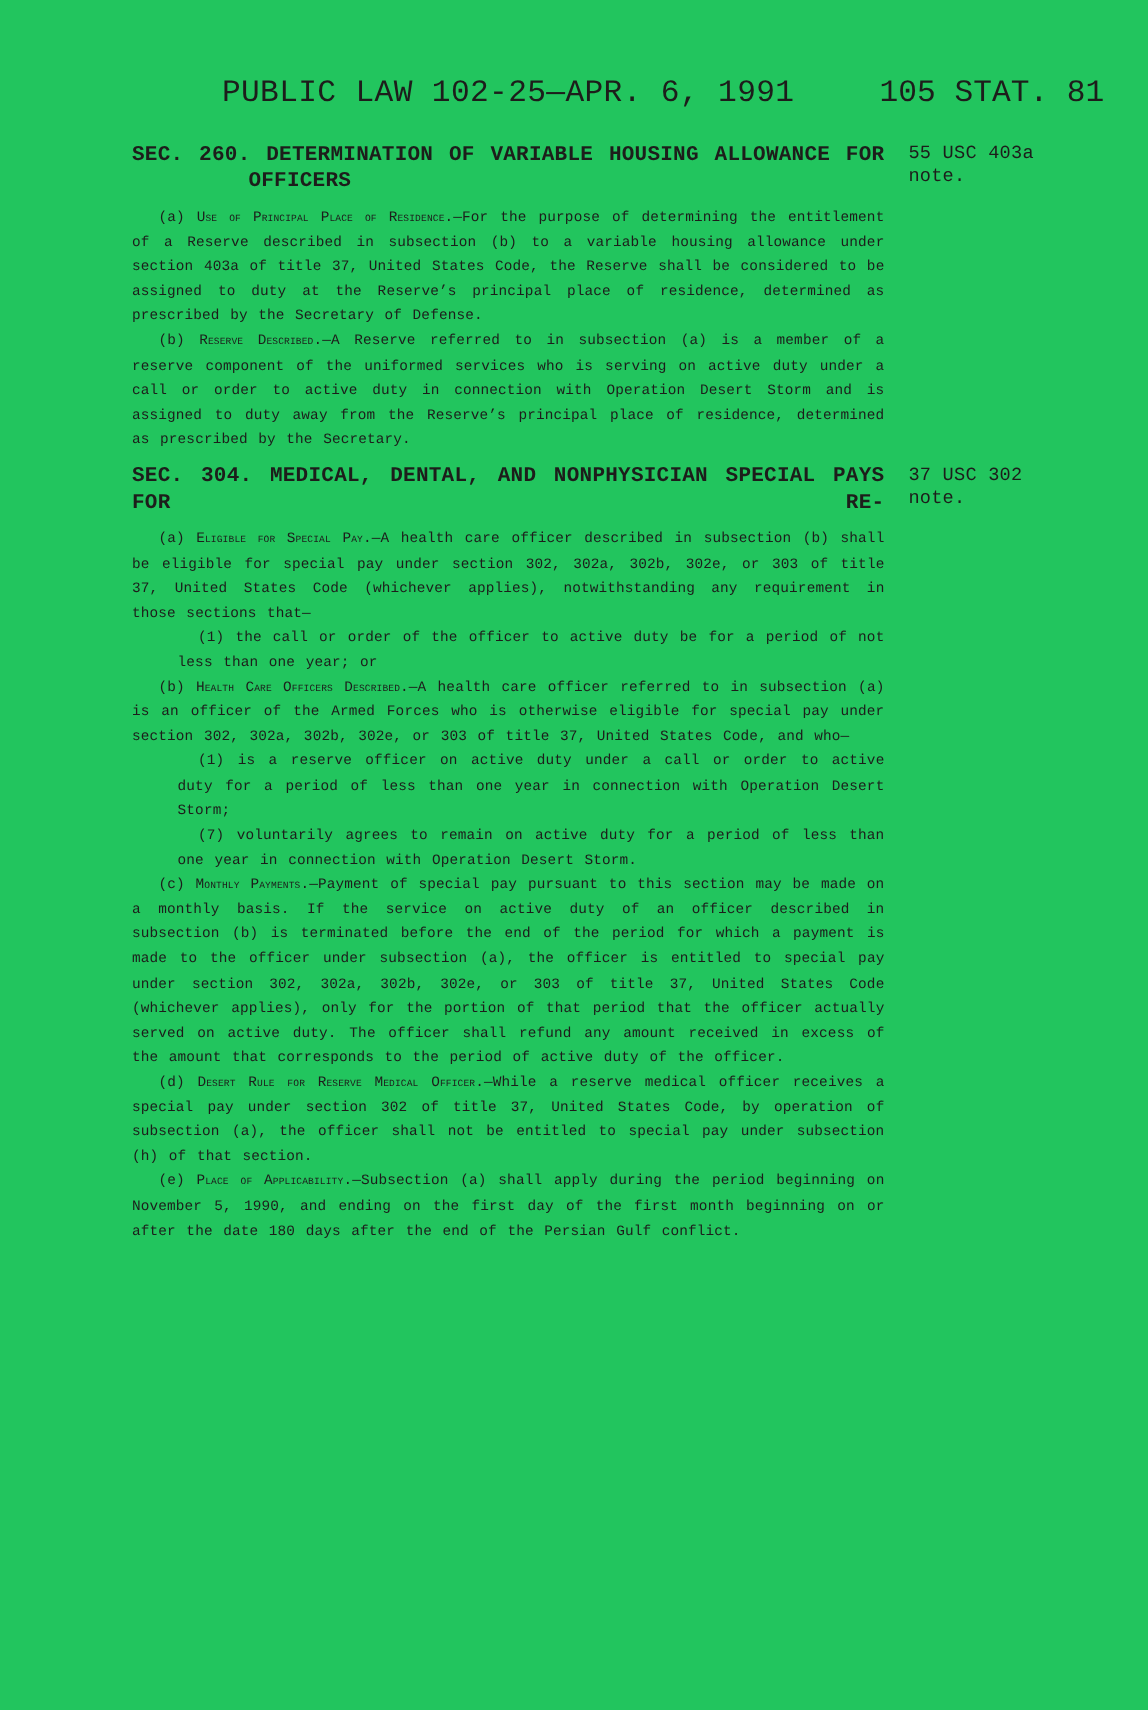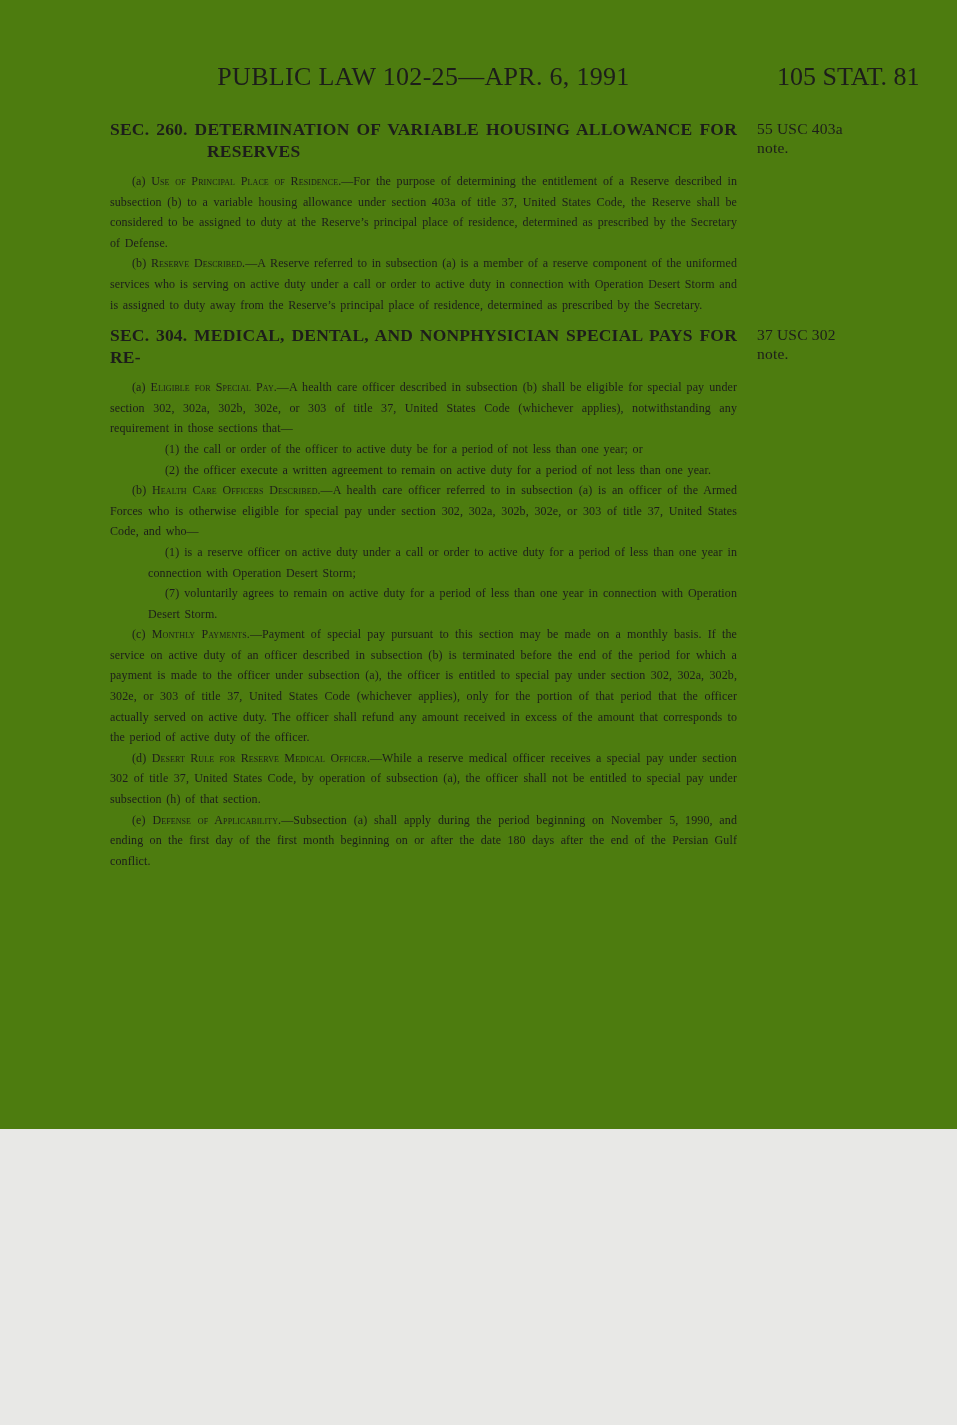--- a/index.html
+++ b/index.html
@@ -3,25 +3,25 @@
 <meta charset="utf-8">
 <style>
   html, body {
     margin: 0;
     padding: 0;
     background: #e8e8e6;
   }
   .page {
     position: relative;
     width: 957px;
-    height: 1129px;
+    height: 1425px;
     margin: 0 auto;
-    background: #4d7c0f;
+    background: #22c55e;
     color: #1d1d1b;
-    font-family: Liberation Serif, serif;
+    font-family: Liberation Mono, monospace;
     overflow: hidden;
   }
   .content {
     position: relative;
     box-sizing: content-box;
     padding: 62px 0 0 110px;
     width: 627px;
   }
   
   .running-head {
@@ -34,21 +34,21 @@
     display: block;
     text-align: center;
     font-size: 26px;
     line-height: 30px;
     letter-spacing: 0.3px;
     white-space: nowrap;
   }
   .running-head .stat {
     position: absolute;
     top: 0;
-    left: 667px;
+    left: 623px;
     width: 160px;
     font-size: 26px;
     line-height: 30px;
     white-space: nowrap;
   }
   
   .section { position: relative; }
   .section + .section { margin-top: 9px; }
   .sec-heading {
     font-weight: bold;
@@ -99,39 +99,38 @@
       <span class="stat">105 STAT. 81</span>
     </div>
 
     <div class="section">
       <div class="margin-note">
         <div>55 USC 403a</div>
         <div>note.</div>
       </div>
       <div class="sec-heading">
         <div class="h-line1">SEC. 260. DETERMINATION OF VARIABLE HOUSING ALLOWANCE FOR</div>
-        <div class="h-line2">RESERVES</div>
+        <div class="h-line2">OFFICERS</div>
       </div>
       <p class="para"><span>(a) </span><span class="sc">Use of Principal Place of Residence.—</span><span>For the purpose of determining the entitlement of a Reserve described in subsection (b) to a variable housing allowance under section 403a of title 37, United States Code, the Reserve shall be considered to be assigned to duty at the Reserve’s principal place of residence, determined as prescribed by the Secretary of Defense.</span></p>
       <p class="para"><span>(b) </span><span class="sc">Reserve Described.—</span><span>A Reserve referred to in subsection (a) is a member of a reserve component of the uniformed services who is serving on active duty under a call or order to active duty in connection with Operation Desert Storm and is assigned to duty away from the Reserve’s principal place of residence, determined as prescribed by the Secretary.</span></p>
     </div>
 
     <div class="section">
       <div class="margin-note">
         <div>37 USC 302</div>
         <div>note.</div>
       </div>
       <div class="sec-heading">
         <div class="h-line1">SEC. 304. MEDICAL, DENTAL, AND NONPHYSICIAN SPECIAL PAYS FOR RE-</div>
       </div>
       <p class="para"><span>(a) </span><span class="sc">Eligible for Special Pay.—</span><span>A health care officer described in subsection (b) shall be eligible for special pay under section 302, 302a, 302b, 302e, or 303 of title 37, United States Code (whichever applies), notwithstanding any requirement in those sections that—</span></p>
       <p class="item">(1) the call or order of the officer to active duty be for a period of not less than one year; or</p>
-      <p class="item">(2) the officer execute a written agreement to remain on active duty for a period of not less than one year.</p>
       <p class="para"><span>(b) </span><span class="sc">Health Care Officers Described.—</span><span>A health care officer referred to in subsection (a) is an officer of the Armed Forces who is otherwise eligible for special pay under section 302, 302a, 302b, 302e, or 303 of title 37, United States Code, and who—</span></p>
       <p class="item">(1) is a reserve officer on active duty under a call or order to active duty for a period of less than one year in connection with Operation Desert Storm;</p>
       <p class="item">(7) voluntarily agrees to remain on active duty for a period of less than one year in connection with Operation Desert Storm.</p>
       <p class="para"><span>(c) </span><span class="sc">Monthly Payments.—</span><span>Payment of special pay pursuant to this section may be made on a monthly basis. If the service on active duty of an officer described in subsection (b) is terminated before the end of the period for which a payment is made to the officer under subsection (a), the officer is entitled to special pay under section 302, 302a, 302b, 302e, or 303 of title 37, United States Code (whichever applies), only for the portion of that period that the officer actually served on active duty. The officer shall refund any amount received in excess of the amount that corresponds to the period of active duty of the officer.</span></p>
       <p class="para"><span>(d) </span><span class="sc">Desert Rule for Reserve Medical Officer.—</span><span>While a reserve medical officer receives a special pay under section 302 of title 37, United States Code, by operation of subsection (a), the officer shall not be entitled to special pay under subsection (h) of that section.</span></p>
-      <p class="para"><span>(e) </span><span class="sc">Defense of Applicability.—</span><span>Subsection (a) shall apply during the period beginning on November 5, 1990, and ending on the first day of the first month beginning on or after the date 180 days after the end of the Persian Gulf conflict.</span></p>
+      <p class="para"><span>(e) </span><span class="sc">Place of Applicability.—</span><span>Subsection (a) shall apply during the period beginning on November 5, 1990, and ending on the first day of the first month beginning on or after the date 180 days after the end of the Persian Gulf conflict.</span></p>
     </div>
 
   </div>
 </div>
 
 </body></html>

